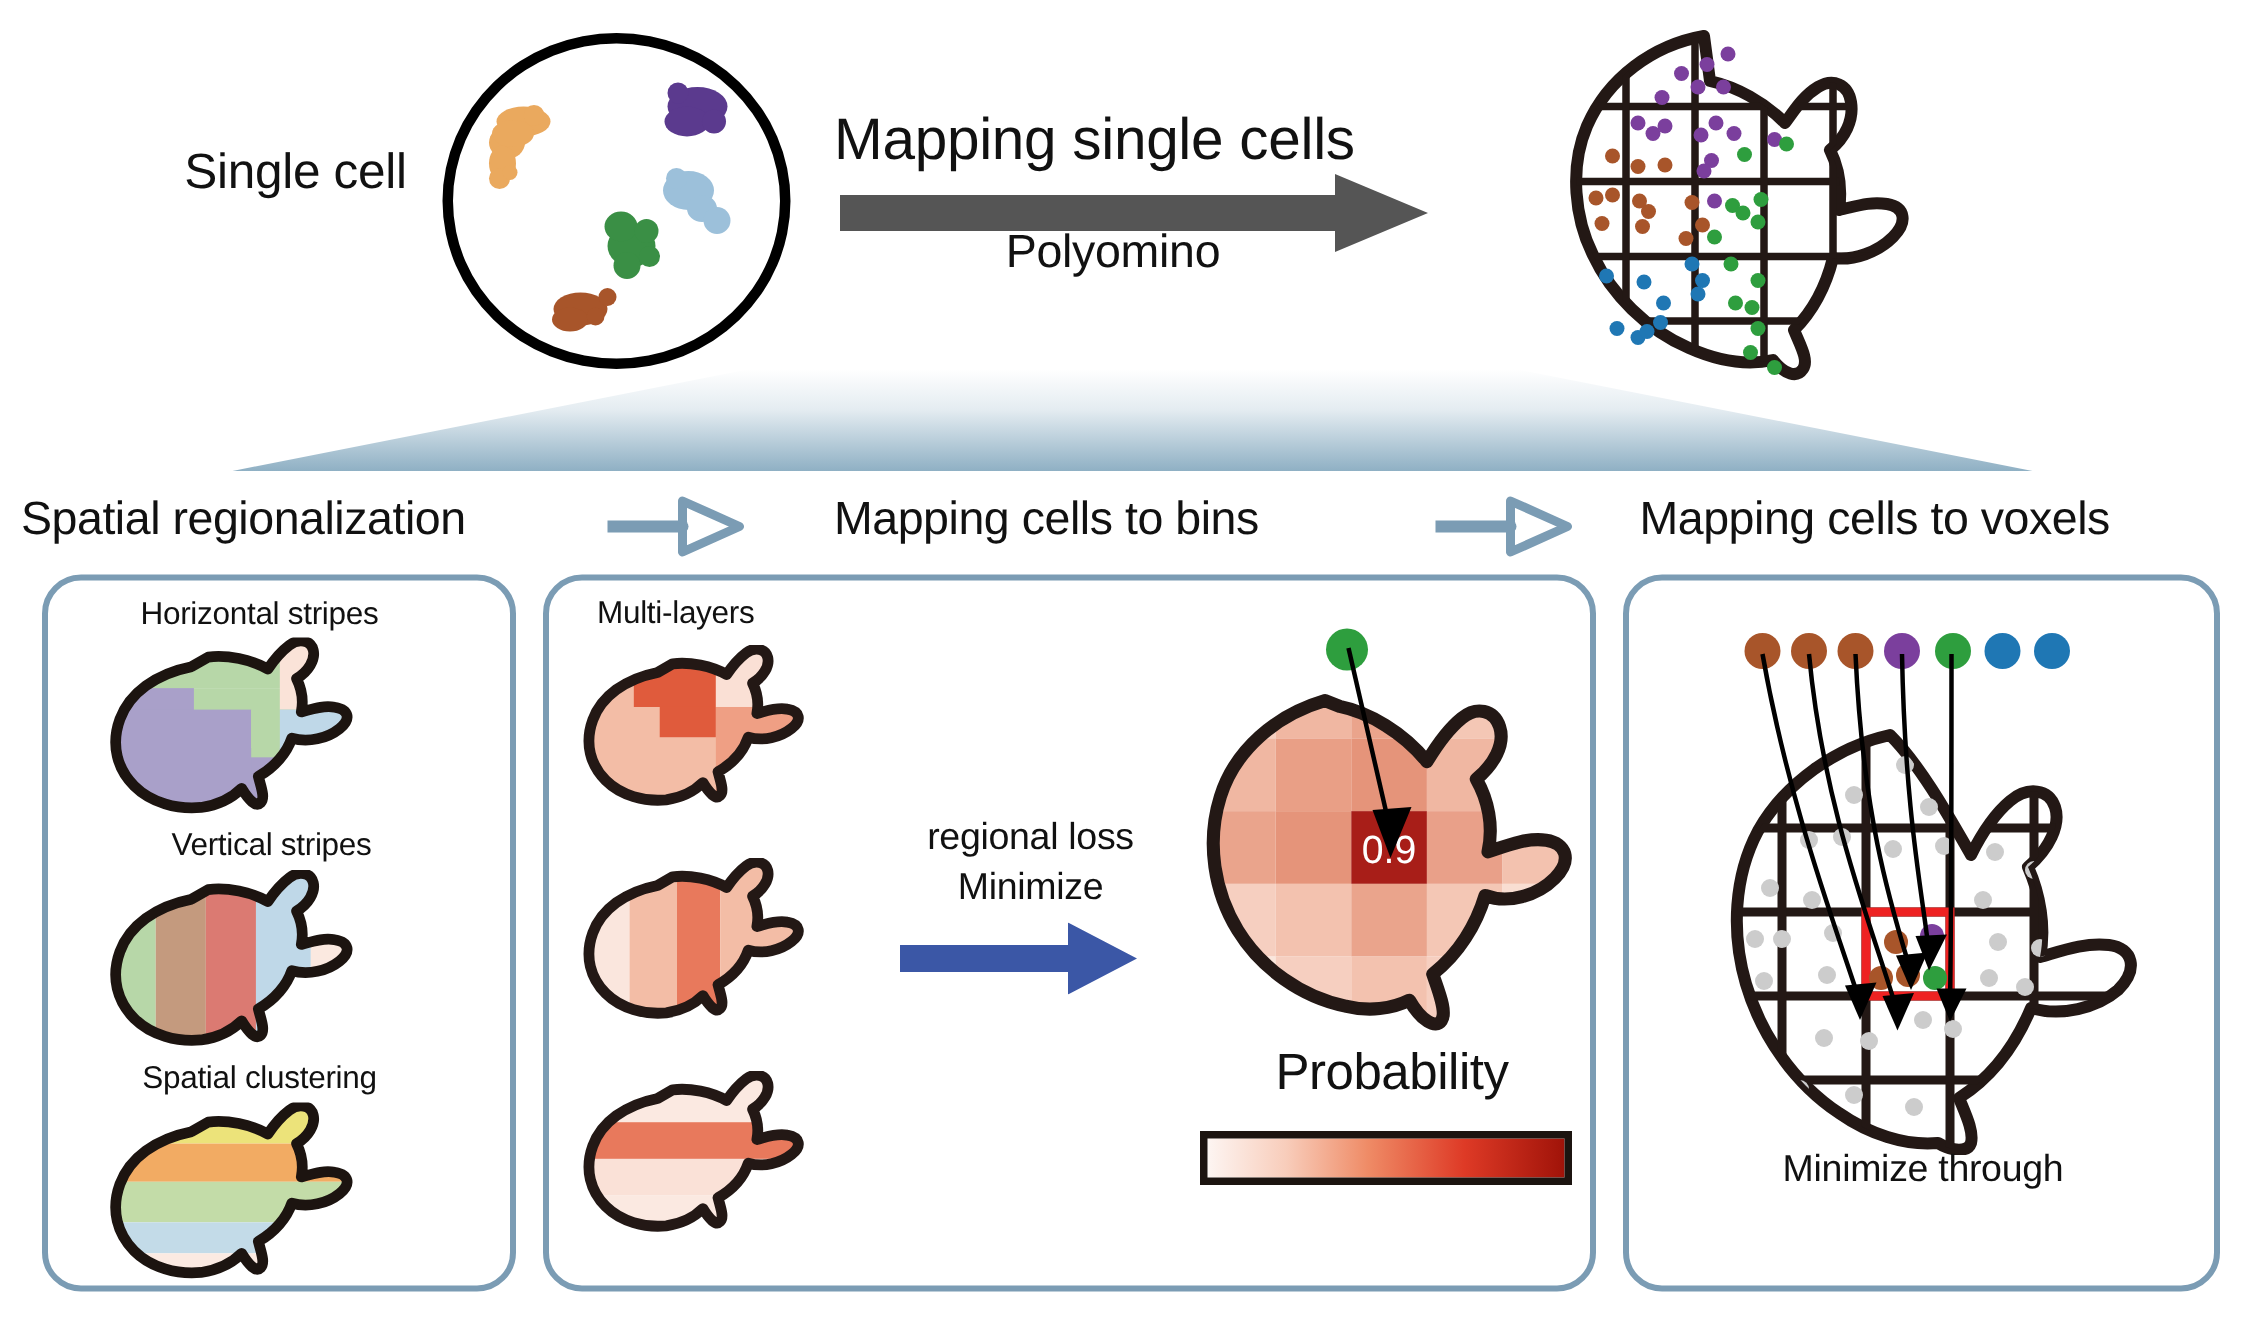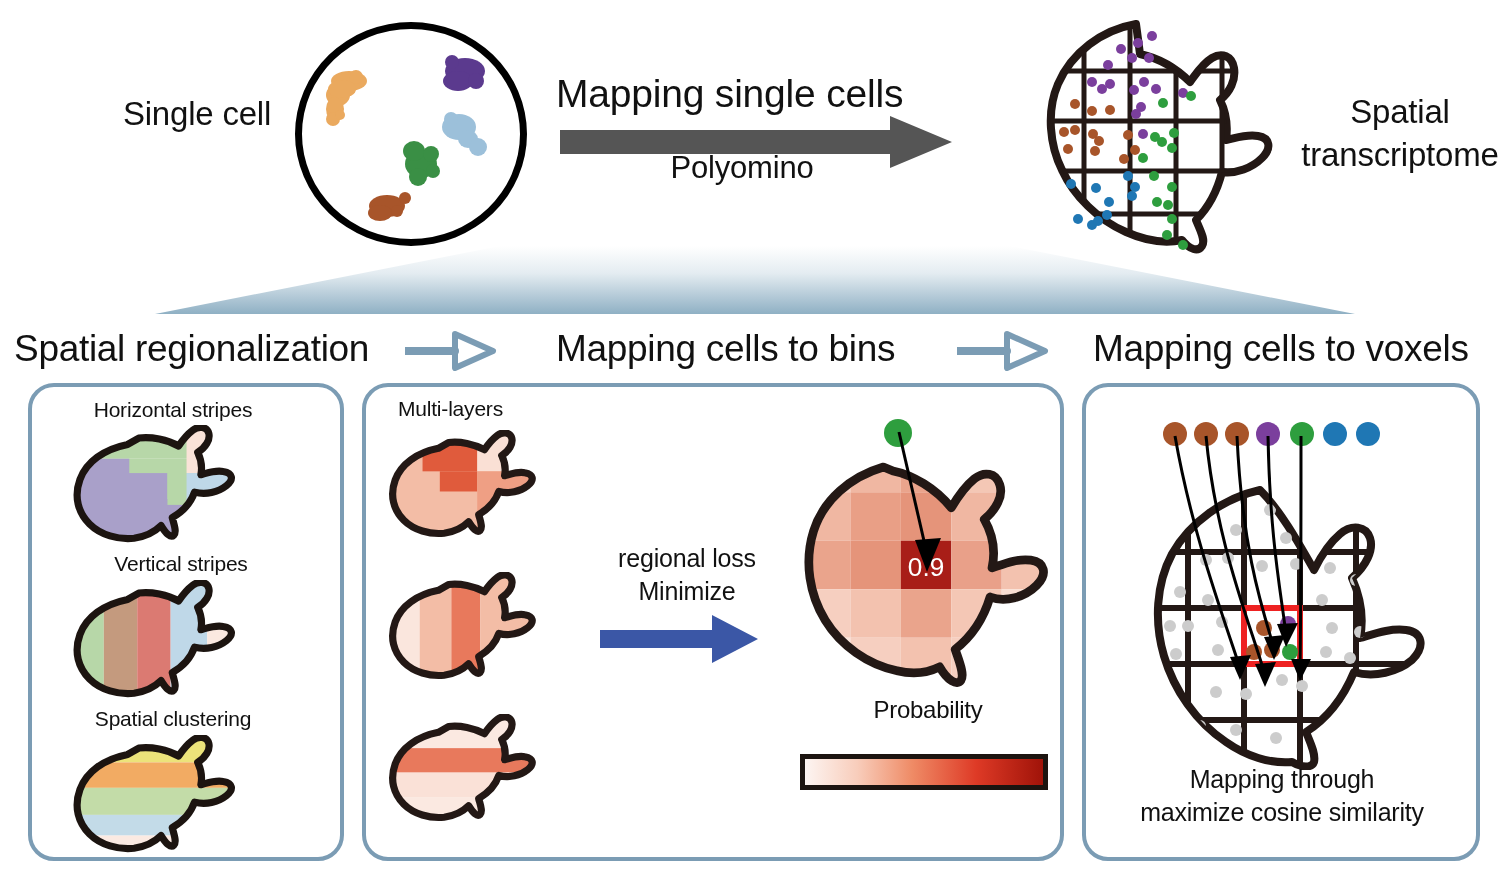--- a/index.html
+++ b/index.html
@@ -48,21 +48,21 @@
     left: 1300px; top: 90px; width: 200px;
     text-align: center; font-size: 33px; line-height: 43px;
     letter-spacing: -0.2px;
   }
 
   
   #funnel { left: 155px; top: 246px; width: 1200px; height: 72px; }
 
   
   .stage-header {
-    font-size: 37px; letter-spacing: -0.3px; white-space: nowrap;
+    font-size: 31px; letter-spacing: -0.3px; white-space: nowrap;
     top: 328px;
   }
   #stage-1-header { left: 14px; }
   #stage-2-header { left: 556px; }
   #stage-3-header { left: 1093px; }
   .stage-arrow { top: 330px; }
   #stage-arrow-1 { left: 405px; }
   #stage-arrow-2 { left: 957px; }
 
   
@@ -100,21 +100,21 @@
   }
   #minimize-arrow { left: 600px; top: 615px; }
 
   #prob-fish { left: 800px; top: 440px; width: 256px; height: 250px; }
   #green-dot-source {
     left: 884px; top: 419px; width: 28px; height: 28px;
     border-radius: 50%; background: #2e9e3e;
   }
   #prob-arrow { left: 855px; top: 428px; }
   #prob-title { left: 800px; top: 696px; width: 256px; text-align:center;
-                font-size: 24px; letter-spacing:-0.3px; }
+                font-size: 34px; letter-spacing:-0.3px; }
   #prob-colorbar {
     left: 800px; top: 754px; width: 248px; height: 36px;
     border: 5px solid #1c1410;
     background: linear-gradient(to right, #fdf5f2 0%, #f8cdbb 22%, #ef8b66 45%, #de3a26 72%, #a01309 100%);
   }
 
   
   #voxel-dot-row { left: 1163px; top: 422px; width: 220px; height: 26px; }
   .voxel-dot {
     position:absolute; width: 24px; height: 24px; border-radius: 50%; top: 0;
@@ -268,24 +268,20 @@
             <circle cx="92" cy="190" r="5"></circle>
           <circle cx="38" cy="213" r="5"></circle>
             <circle cx="52" cy="219" r="5"></circle>
             <circle cx="58" cy="215" r="5"></circle>
           <circle cx="67" cy="209" r="5"></circle>
         </g>
       </g>
     </svg>
   </div>
 
-  <div class="abs" id="st-label">
-    <div>Spatial</div>
-    <div>transcriptome</div>
-  </div>
 </div>
 
 <div class="abs" id="funnel">
   <svg width="1200" height="72" viewBox="0 0 1200 72">
     <defs>
       <linearGradient id="funnelGrad" x1="0" y1="0" x2="0" y2="1">
         <stop offset="0%" stop-color="#ffffff"></stop>
         <stop offset="40%" stop-color="#e4ecf1"></stop>
         <stop offset="100%" stop-color="#8fb0c4"></stop>
       </linearGradient>
@@ -640,15 +636,14 @@
   <g fill="#000">
     <path d="M158 297 L148 274 L169 272 Z"></path>
     <path d="M183 304 L173 281 L194 279 Z"></path>
     <path d="M192 277 L182 254 L203 252 Z"></path>
     <path d="M204 264 L195 241 L216 240 Z"></path>
     <path d="M218 298 L209 276 L229 276 Z"></path>
   </g>
 </svg>
 
 <div class="abs" id="voxel-caption">
-  <div>Mapping through</div>
-  <div>maximize cosine similarity</div>
+  <div>Minimize through</div>
 </div>
 
 </body></html>

